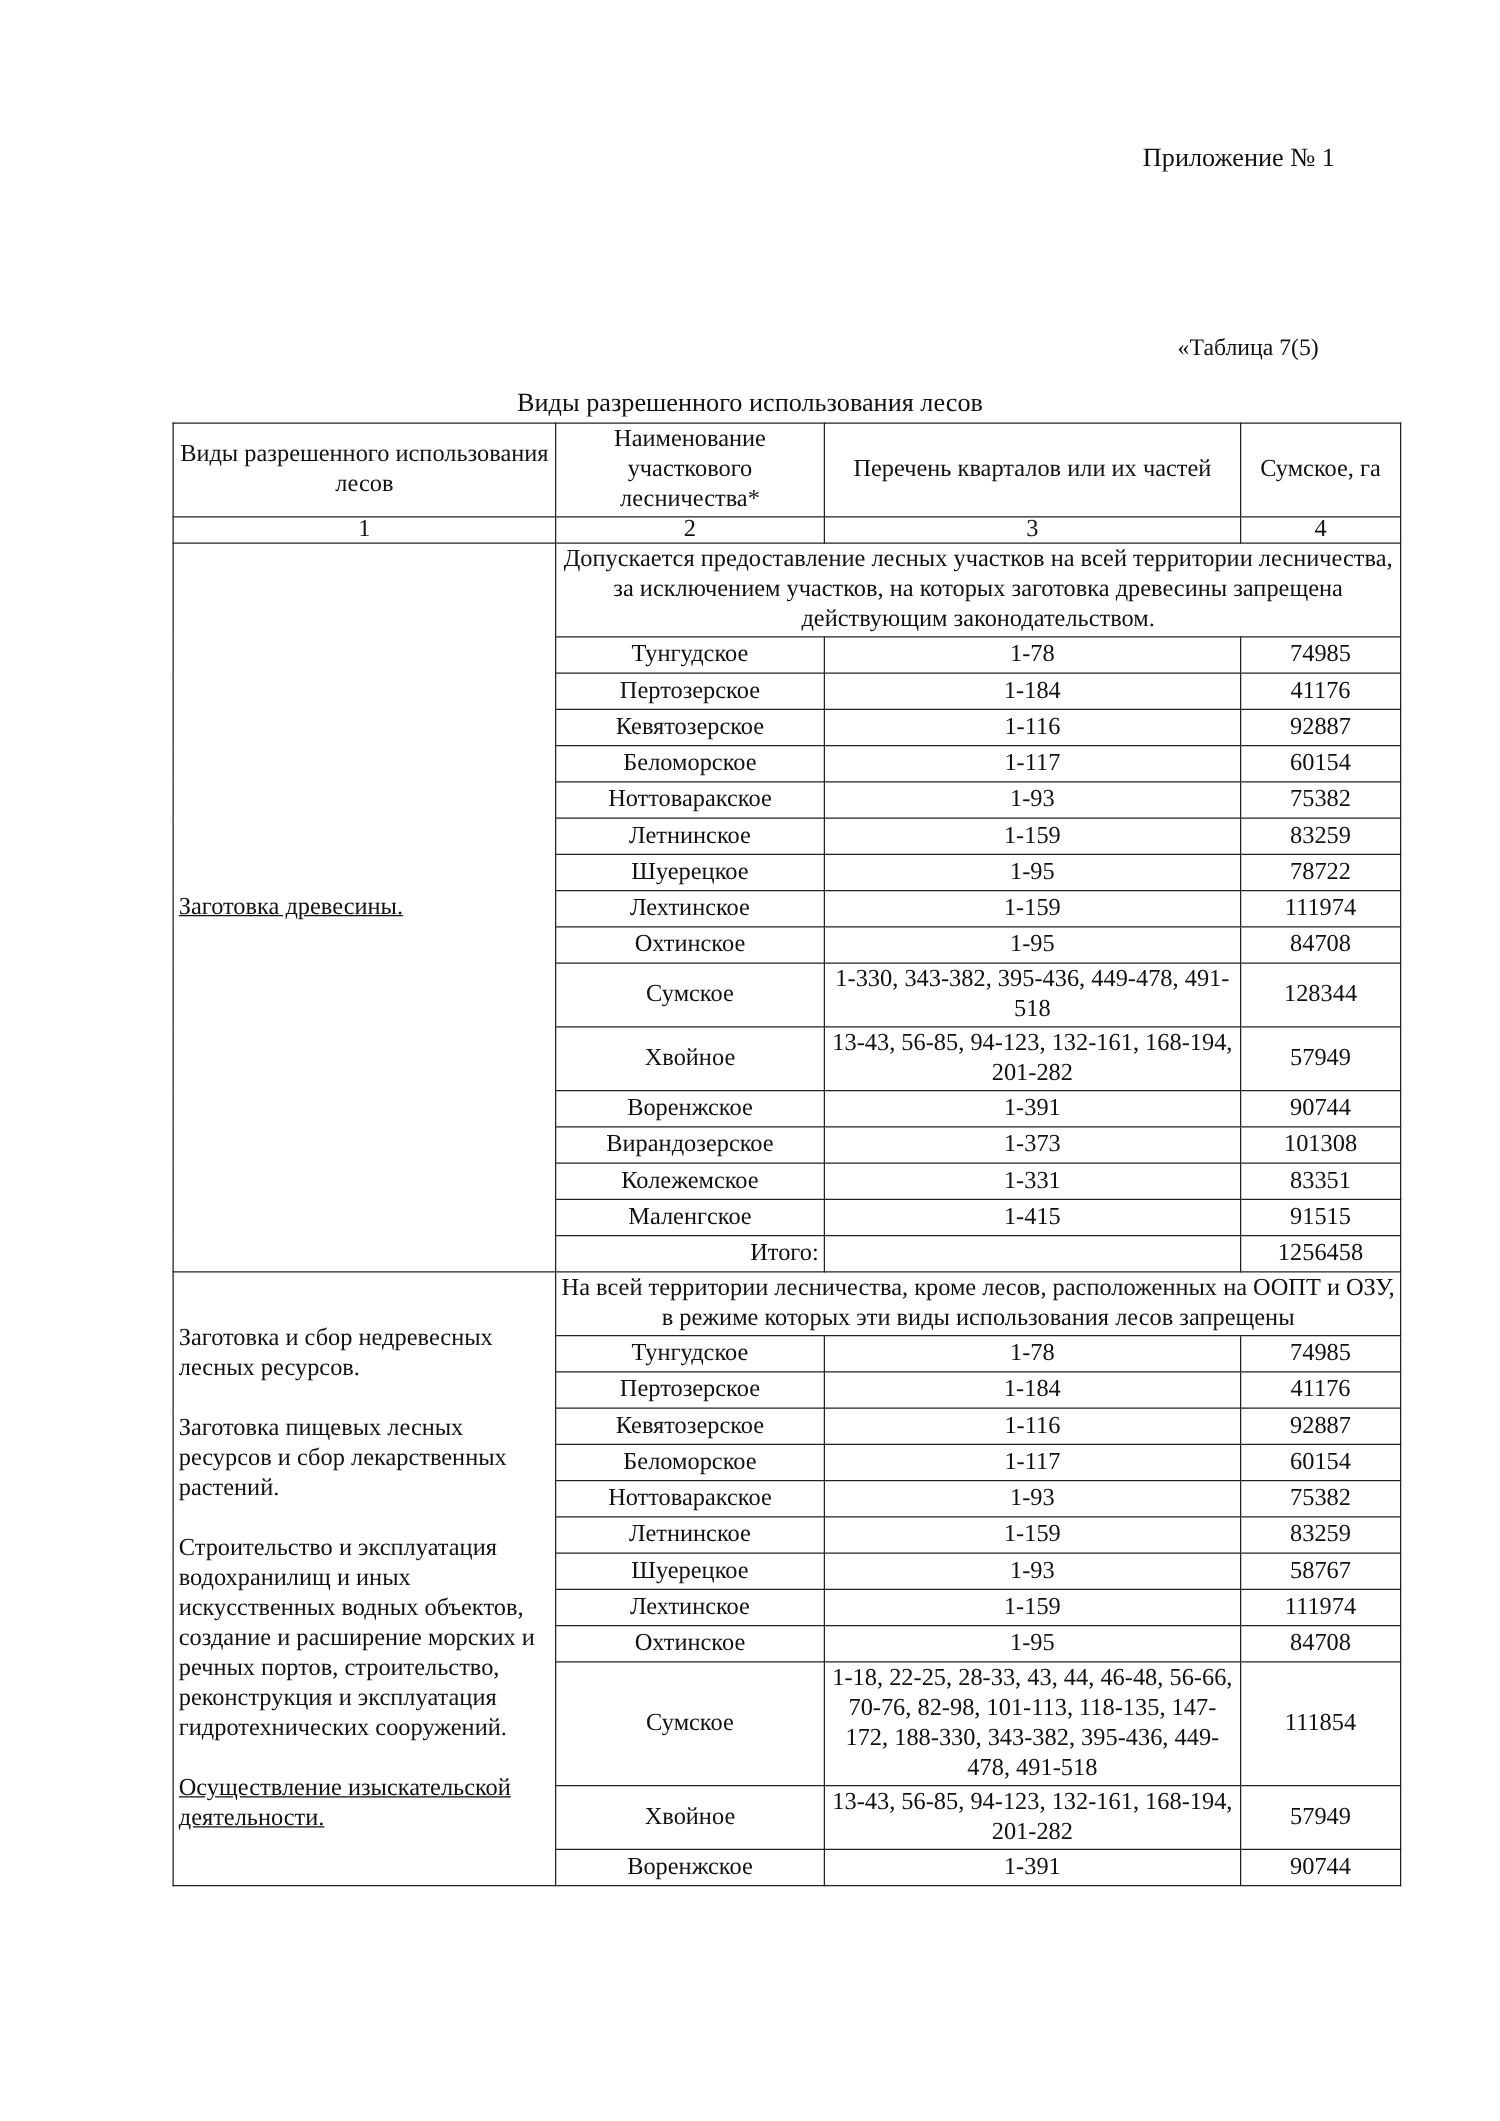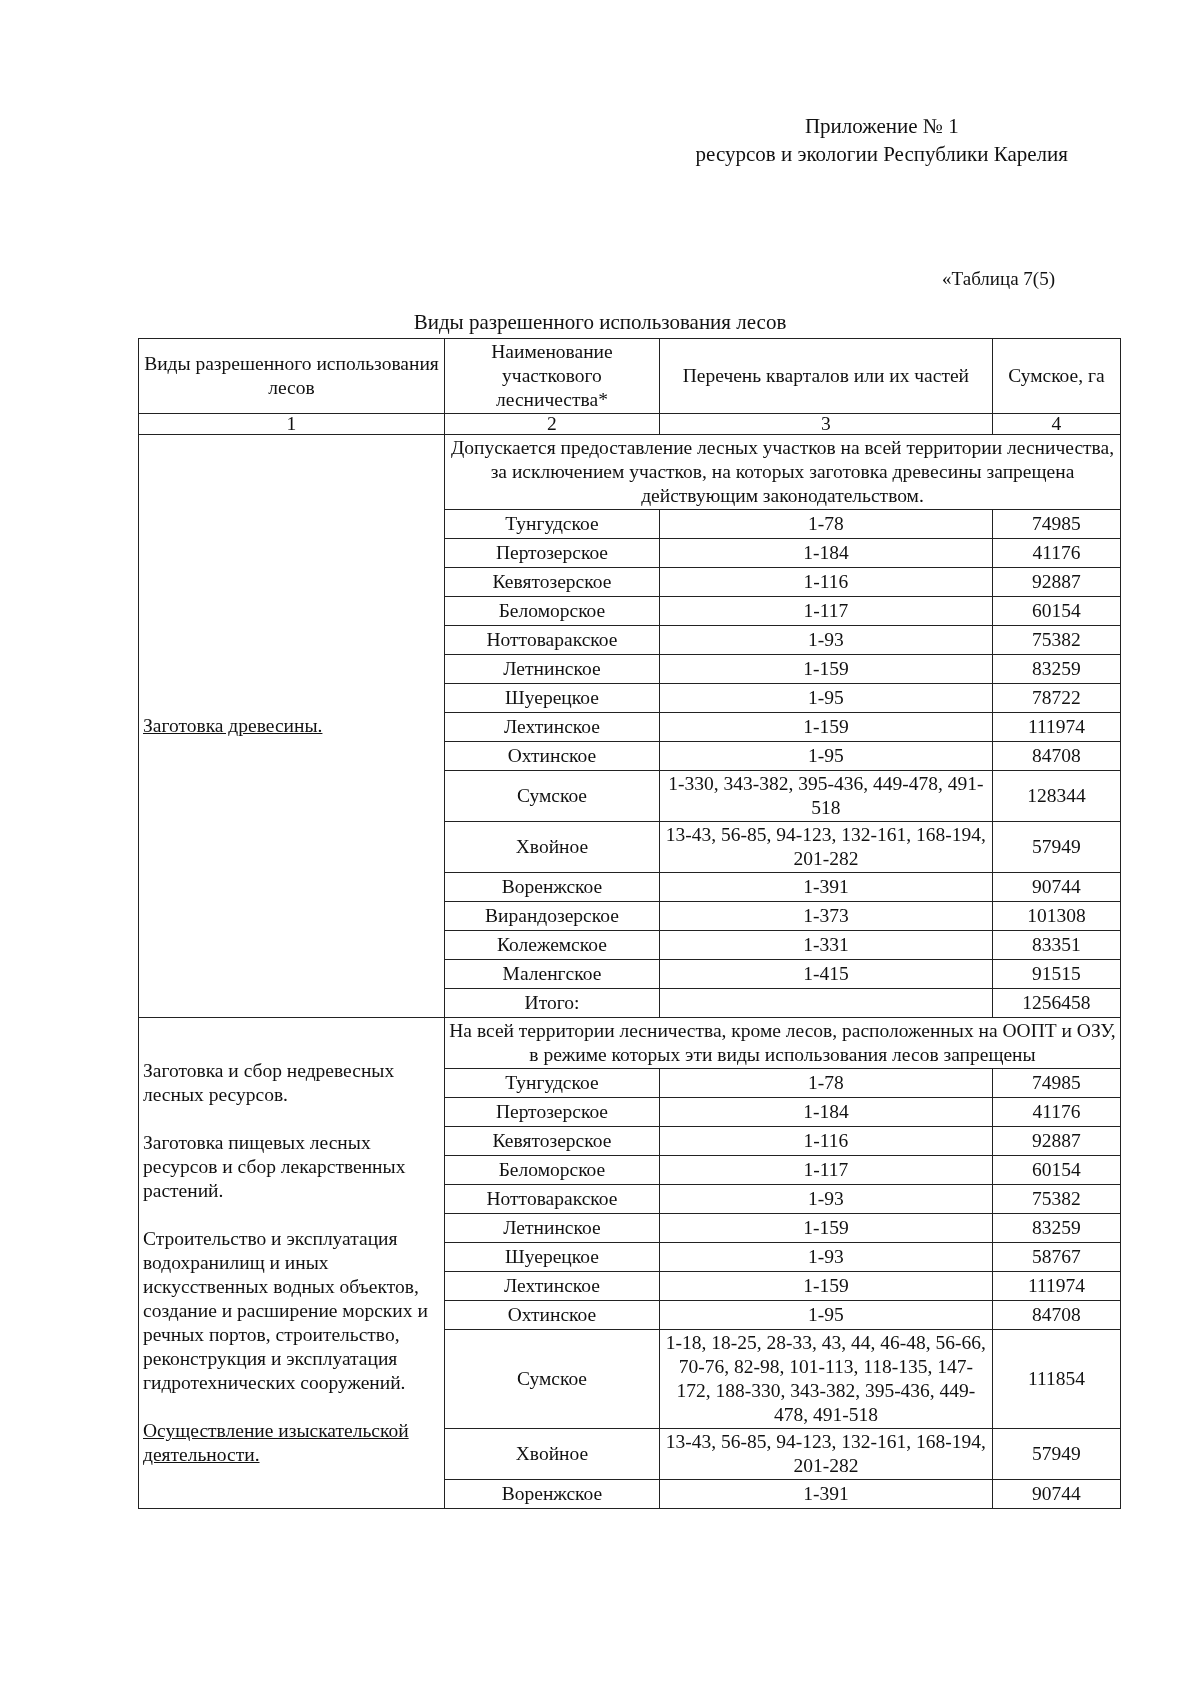--- a/index.html
+++ b/index.html
@@ -27,34 +27,33 @@
   }
   table.main td, table.main th {
     border: 1.5px solid #222; padding: 1px 4px; vertical-align: middle;
     font-weight: normal;
   }
   .c1 { width: 296px; }
   .c2 { width: 208px; }
   .c3 { width: 322px; }
   .c4 { width: 124px; }
   .center { text-align: center; }
-  .left { text-align: center; }
+  .left { text-align: right; }
   td.use { vertical-align: top; text-align: left; }
   .use p { margin: 0 0 24px 0; }
   .use p:last-child { margin-bottom: 0; text-decoration: underline; }
   tr.hdr th { height: 72px; line-height: 24px; }
   tr.nums td { text-align: center; padding: 0 4px; line-height: 20px; }
   td.row-h { height: 26px; }
 </style>
 </head>
 <body>
 
 <div class="header-block">
   <div>Приложение № 1</div>
-  <div>ресурсов и экологии Республики Карелия</div>
 </div>
 
 <div class="table-ref">«Таблица 7(5)</div>
 <div class="table-title">Виды разрешенного использования лесов</div>
 
 <table class="main">
   <colgroup>
     <col class="c1">
       <col class="c2">
       <col class="c3">
@@ -210,21 +209,21 @@
         <td class="center row-h">1-159</td>
         <td class="center row-h">111974</td>
       </tr>
       <tr>
         <td class="center row-h">Охтинское</td>
         <td class="center row-h">1-95</td>
         <td class="center row-h">84708</td>
       </tr>
       <tr>
         <td class="center row-h">Сумское</td>
-        <td class="center row-h">1-18, 18-25, 28-33, 43, 44, 46-48, 56-66, 70-76, 82-98, 101-113, 118-135, 147-172, 188-330, 343-382, 395-436, 449-478, 491-518</td>
+        <td class="center row-h">1-18, 22-25, 28-33, 43, 44, 46-48, 56-66, 70-76, 82-98, 101-113, 118-135, 147-172, 188-330, 343-382, 395-436, 449-478, 491-518</td>
         <td class="center row-h">111854</td>
       </tr>
       <tr>
         <td class="center row-h">Хвойное</td>
         <td class="center row-h">13-43, 56-85, 94-123, 132-161, 168-194, 201-282</td>
         <td class="center row-h">57949</td>
       </tr>
       <tr>
         <td class="center row-h">Воренжское</td>
         <td class="center row-h">1-391</td>

